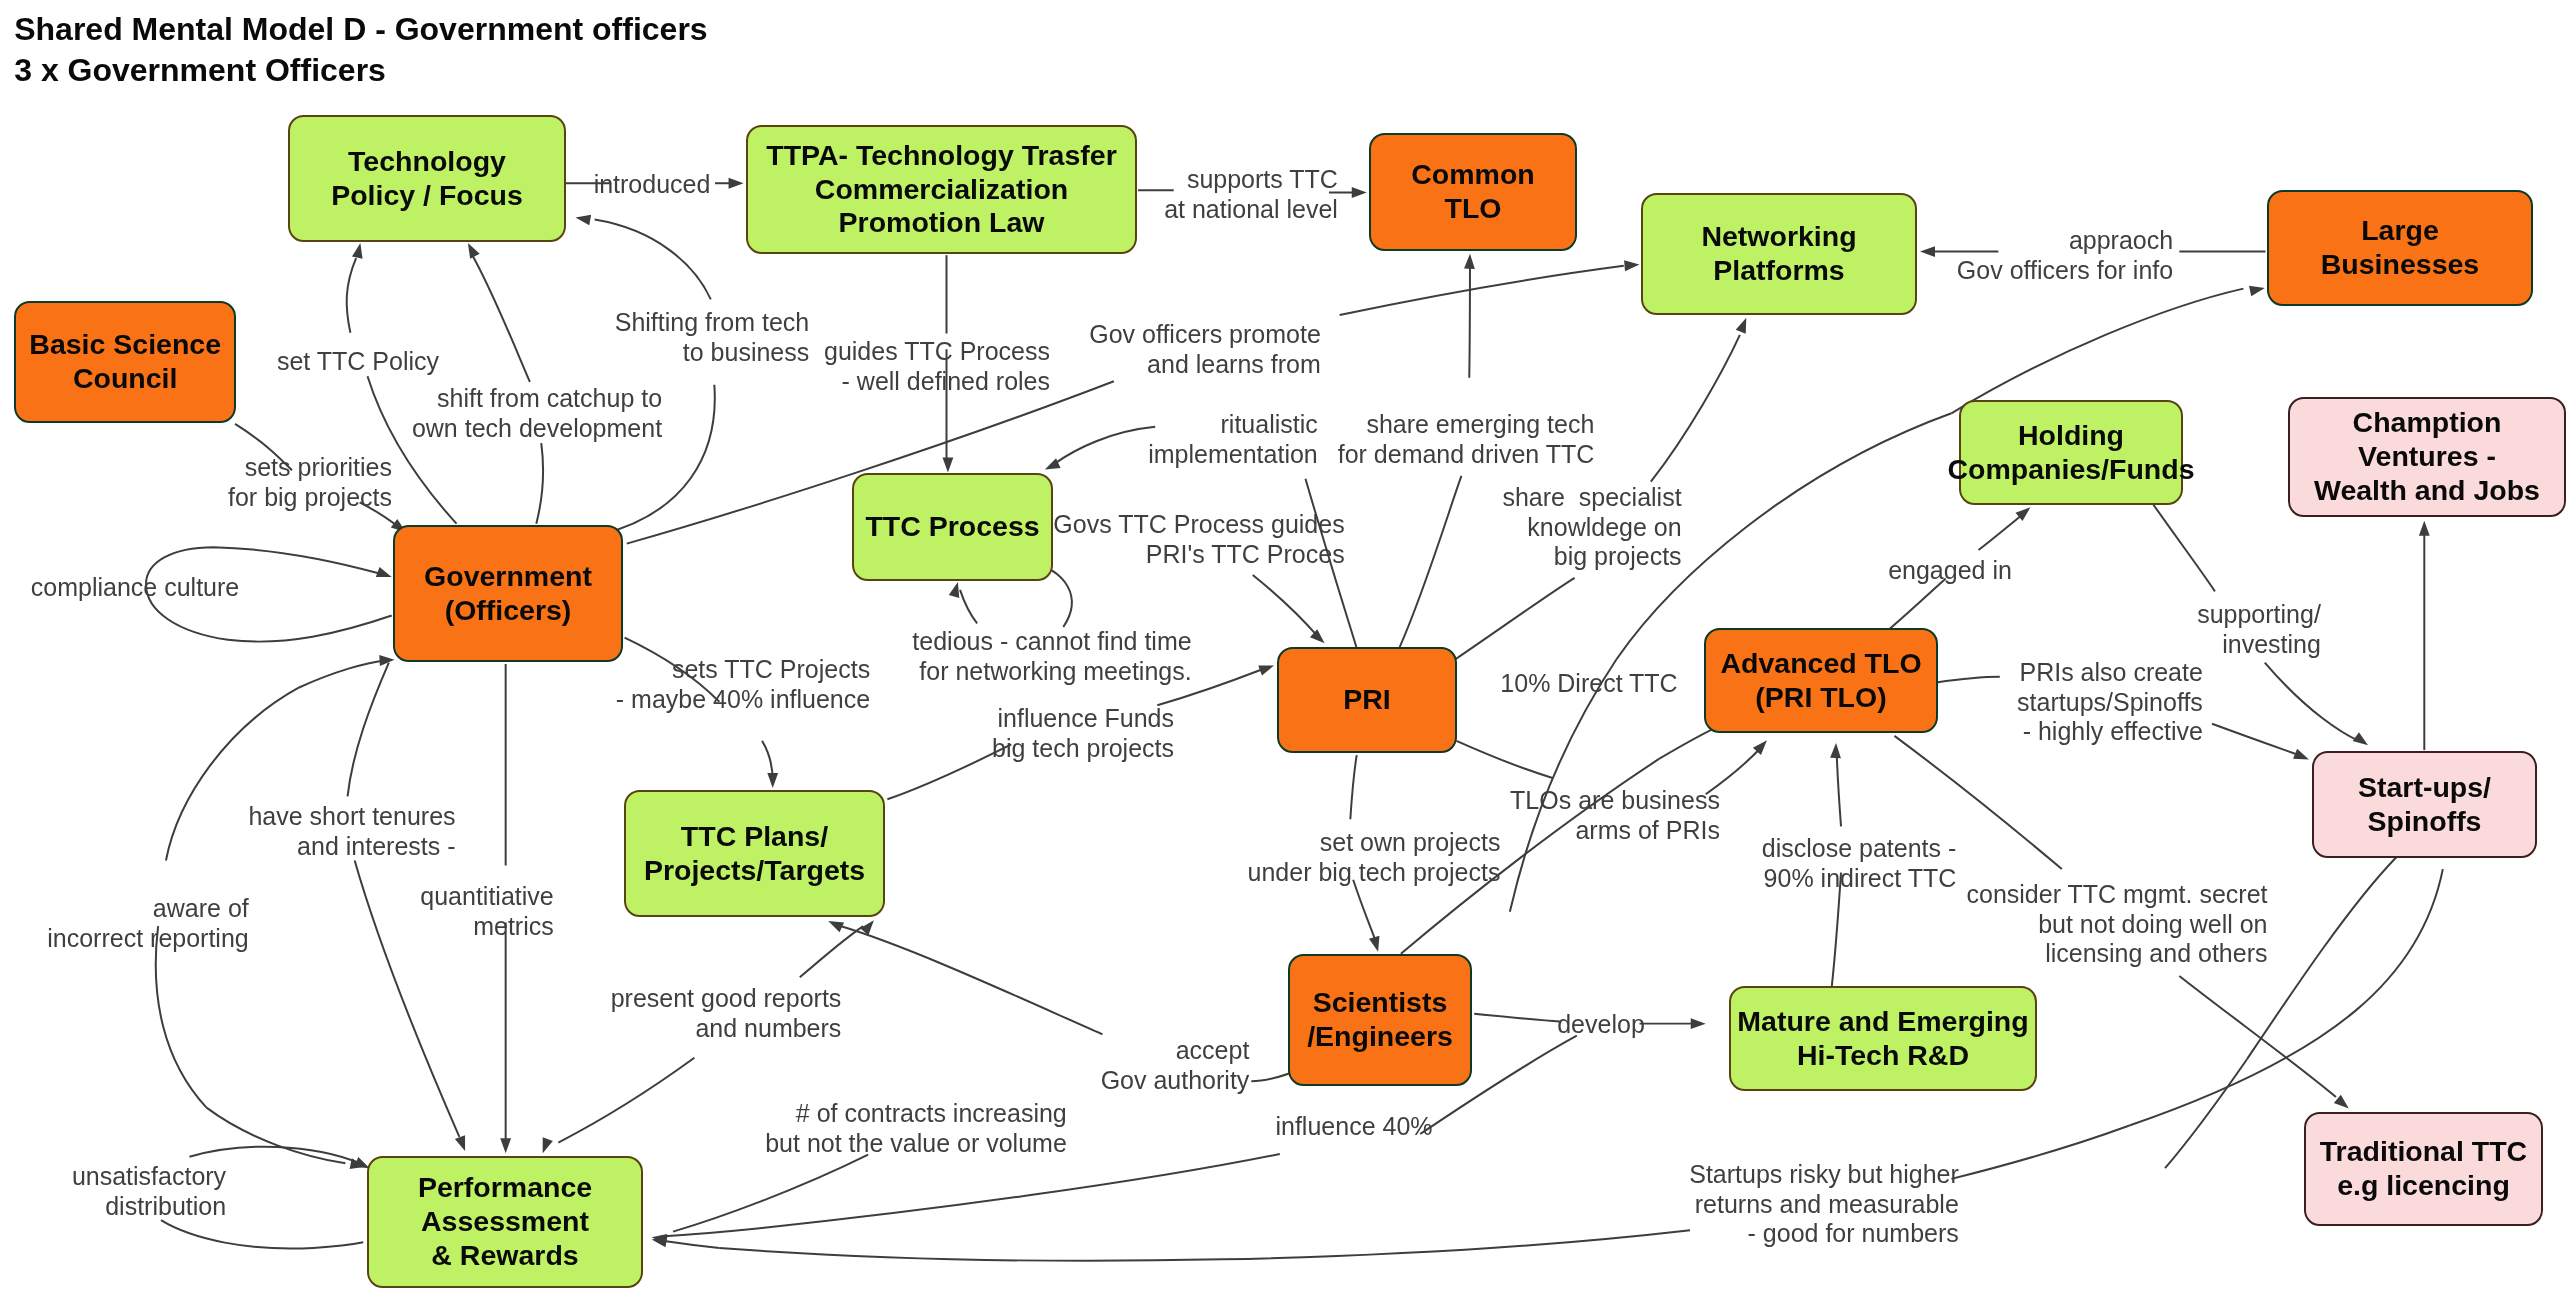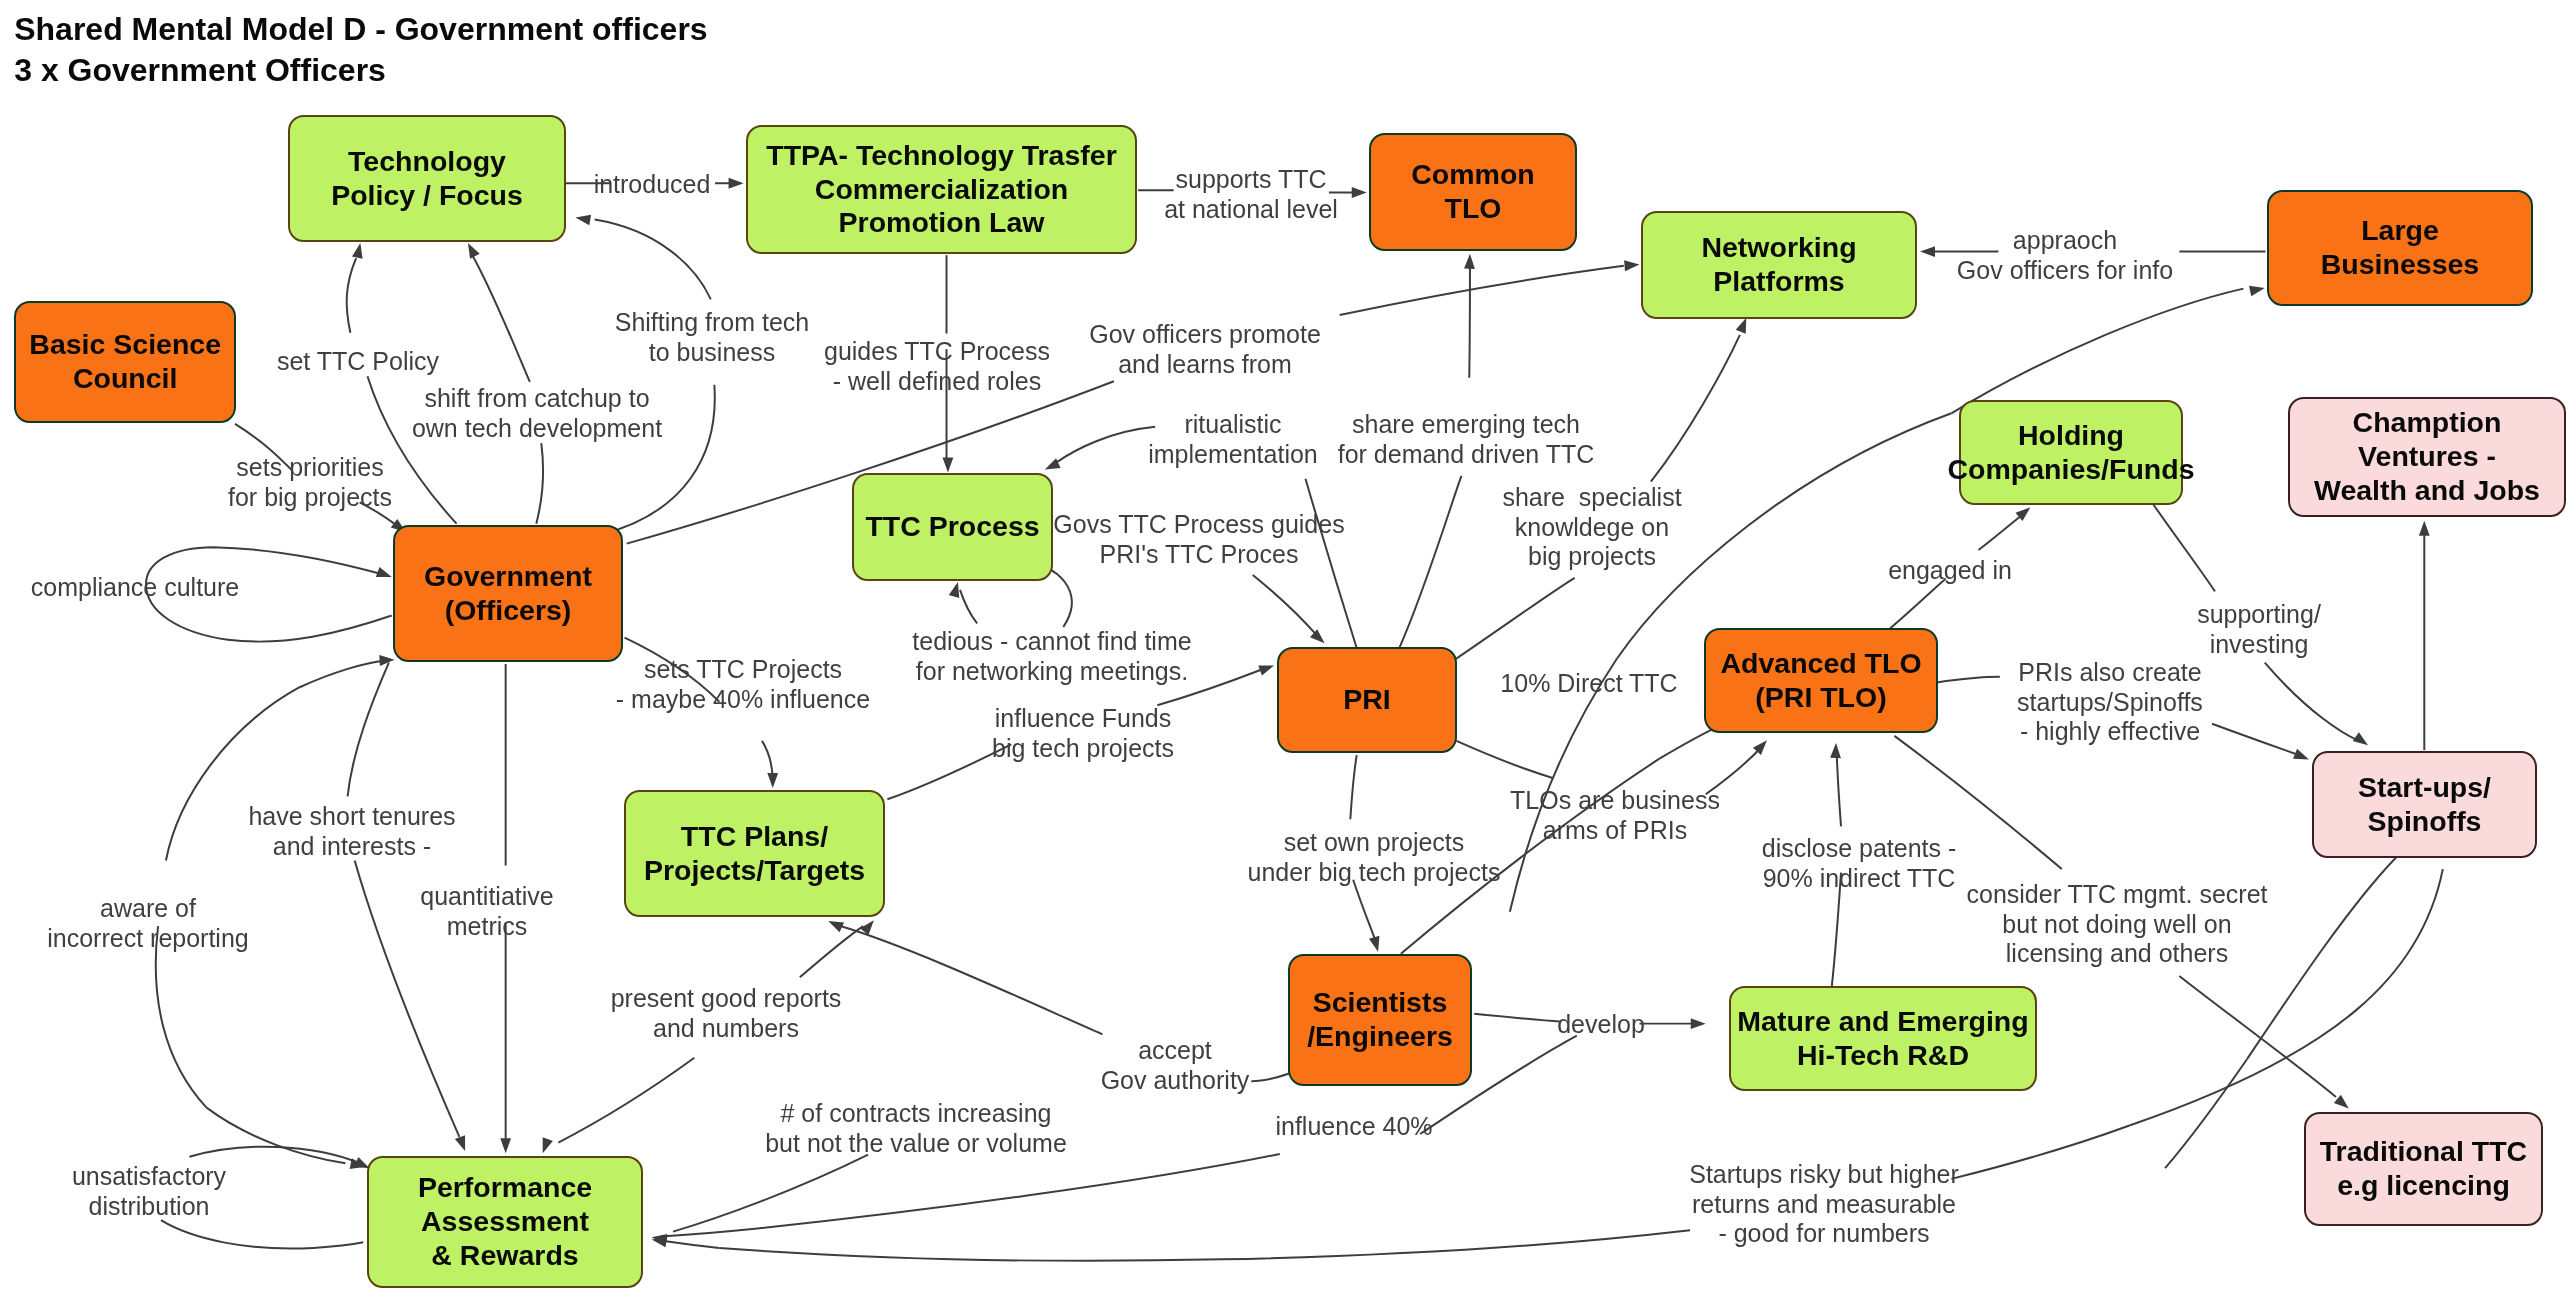--- a/index.html
+++ b/index.html
@@ -9,21 +9,21 @@
          line-height:1.30;white-space:pre;}
   svg.edges{position:absolute;left:0;top:0;width:2576px;height:1308px;overflow:visible;}
   svg.edges path{fill:none;stroke:#3d3d3d;stroke-width:2.8;}
   svg.edges polygon{fill:#3d3d3d;stroke:none;}
   .node{position:absolute;display:flex;align-items:center;justify-content:center;text-align:center;
         border:2.8px solid #2a2a2a;border-radius:15.7px;font-weight:bold;font-size:28.5px;color:#0a0a0a;
         box-sizing:border-box;line-height:1.19;white-space:pre;}
   .node.yellow{background:#bef264;border-color:#5a4312;}
   .node.green{background:#f97316;border-color:#0c3a24;}
   .node.pink{background:#FADADA;border-color:#3a2020;}
-  .lbl{position:absolute;font-size:25px;color:#3f3f3f;text-align:center;line-height:1.18;
+  .lbl{position:absolute;font-size:25px;color:#3f3f3f;text-align:right;line-height:1.18;
        white-space:pre;transform:translateX(-50%);}
 </style>
 </head>
 <body>
 
 <div id="stage">
   <div id="title"><span>Shared Mental Model D - Government officers</span>
 <span>3 x Government Officers</span></div>
   <svg class="edges" viewBox="0 0 3617 1836">
 <path d="M 793 257 L 858 257"></path>
@@ -143,21 +143,21 @@
 <path d="M 2330 1065 C 2380 1035 2420 1015 2450 1002"></path>
 <polygon points="2465.0,996.0 2448.4,1010.9 2442.7,996.8"></polygon>
   </svg>
 <div class="node yellow" style="left:288px;top:115px;width:278px;height:127px">Technology
 Policy / Focus</div>
 <div class="node yellow" style="left:746px;top:125px;width:391px;height:129px">TTPA- Technology Trasfer
 Commercialization
 Promotion Law</div>
 <div class="node green" style="left:1369px;top:133px;width:208px;height:118px">Common
 TLO</div>
-<div class="node yellow" style="left:1641px;top:211px;width:276px;height:108px">Networking
+<div class="node yellow" style="left:1641px;top:193px;width:276px;height:122px">Networking
 Platforms</div>
 <div class="node green" style="left:2267px;top:190px;width:266px;height:116px">Large
 Businesses</div>
 <div class="node green" style="left:14.2px;top:301px;width:222px;height:122px">Basic Science
 Council</div>
 <div class="node yellow" style="left:1959px;top:400px;width:224px;height:105px">Holding
 Companies/Funds</div>
 <div class="node pink" style="left:2288px;top:397px;width:278px;height:120px">Chamption
 Ventures -
 Wealth and Jobs</div>

